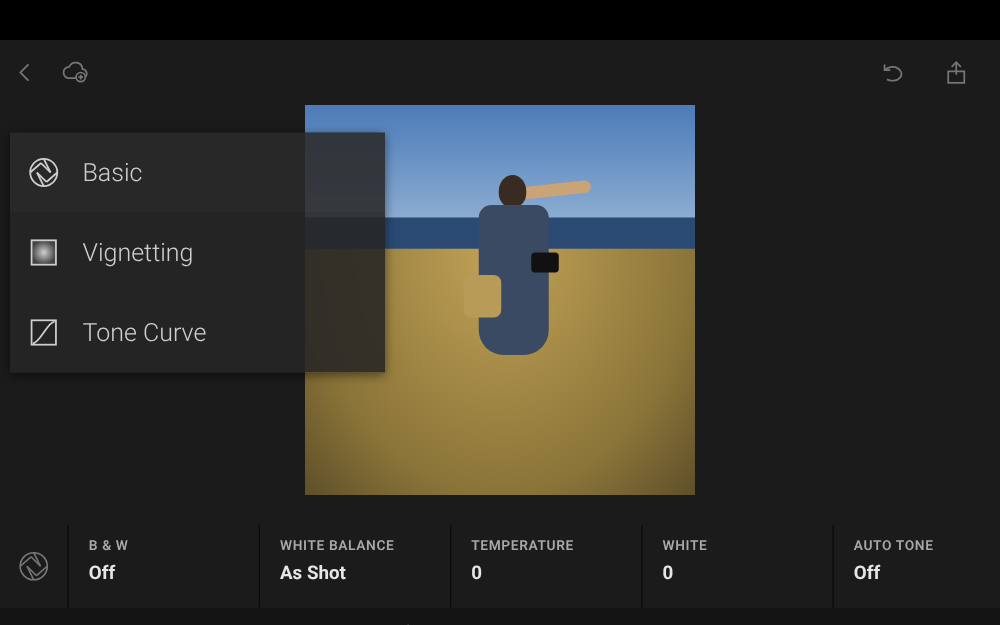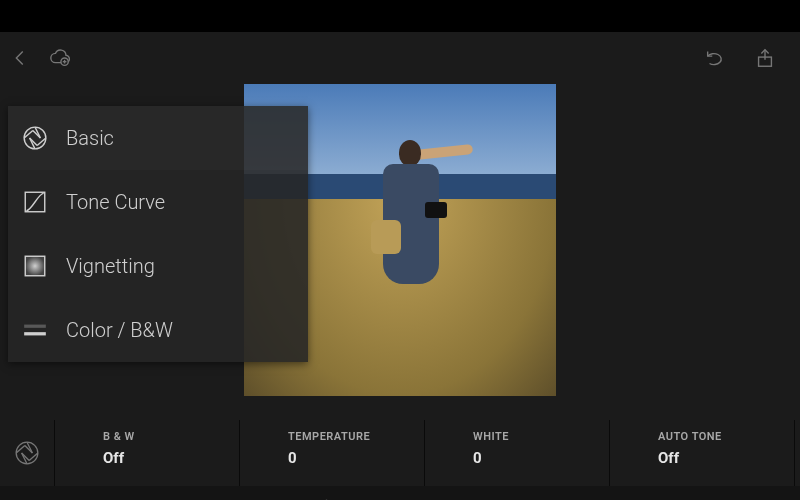--- a/index.html
+++ b/index.html
@@ -19,21 +19,21 @@
 .photo .figure .arm{position:absolute;top:10px;left:52px;width:58px;height:10px;background:#caa377;border-radius:5px;transform:rotate(-6deg);transform-origin:left center;}
 .photo .figure .body{position:absolute;top:24px;left:20px;width:56px;height:120px;background:#3a4a63;border-radius:10px 10px 20px 20px;}
 .photo .figure .bag{position:absolute;top:80px;left:8px;width:30px;height:34px;background:#b89b57;border-radius:6px;}
 .photo .figure .camera{position:absolute;top:62px;left:62px;width:22px;height:16px;background:#111;border-radius:3px;}
 .panel{position:absolute;left:8px;top:74px;width:300px;background:rgba(38,38,38,0.88);display:flex;flex-direction:column;box-shadow:0 2px 8px rgba(0,0,0,0.5);}
 .panel-item{display:flex;align-items:center;height:64px;padding-left:14px;gap:18px;cursor:pointer;}
 .panel-item .lbl{font-size:20px;color:#cfcfcf;font-weight:300;}
 .panel-item .picon{width:26px;height:26px;display:flex;align-items:center;justify-content:center;}
 .panel-item .picon svg{width:26px;height:26px;stroke:#cfcfcf;fill:none;stroke-width:1.3;}
 .panel-item.selected{background:rgba(255,255,255,0.02);}
-.param-bar{position:absolute;left:0;right:0;bottom:46px;height:66px;background:#1b1b1b;display:flex;overflow-x:auto;overflow-y:hidden;scrollbar-width:none;gap:32px;}
+.param-bar{position:absolute;left:0;right:0;bottom:46px;height:66px;background:#1b1b1b;display:flex;overflow-x:auto;overflow-y:hidden;scrollbar-width:none;}
 .param-bar::-webkit-scrollbar{display:none;}
 .param-bar .aperture{flex:0 0 54px;border-right:1px solid #0a0a0a;display:flex;align-items:center;justify-content:center;}
 .param-bar .aperture svg{width:26px;height:26px;stroke:#777;fill:none;stroke-width:1.2;}
 .param-cell{flex:0 0 auto;min-width:120px;border-right:1px solid #0a0a0a;padding:10px 16px 0 16px;cursor:pointer;}
 .param-cell .pname{font-size:11px;letter-spacing:0.5px;color:#a8a8a8;font-weight:600;white-space:nowrap;}
 .param-cell .pval{font-size:15px;color:#e6e6e6;margin-top:6px;font-weight:700;white-space:nowrap;}
 .bottom-bar{position:absolute;left:0;right:0;bottom:0;height:46px;background:#141414;display:flex;align-items:center;}
 .bottom-bar .left{display:flex;align-items:center;gap:14px;padding-left:12px;}
 .bottom-bar .center{position:absolute;left:50%;transform:translateX(-50%);display:flex;gap:44px;}
 .b-icon{width:24px;height:24px;display:flex;align-items:center;justify-content:center;cursor:pointer;}
@@ -103,69 +103,64 @@
             <line x1="2" y1="12" x2="10" y2="5"></line>
             <line x1="17" y1="12" x2="10" y2="5"></line>
             <line x1="7" y1="12" x2="14" y2="19"></line>
           </svg>
         </span>
     <span class="lbl">Basic</span>
   </div>
   <div class="panel-item">
     <span class="picon">
           <svg viewBox="0 0 24 24">
-            <rect x="3" y="3" width="18" height="18"></rect>
-            <path d="M4 20 C 9 20 15 4 20 4"></path>
-          </svg>
-        </span>
-    <span class="lbl">Tone Curve</span>
-  </div>
-  <div class="panel-item">
-    <span class="picon">
-          <svg viewBox="0 0 24 24">
             <rect x="3" y="3" width="18" height="18" fill="#cfcfcf" stroke="none"></rect>
             <rect x="3" y="3" width="18" height="18" fill="url(#vg)"></rect>
             <defs>
               <radialGradient id="vg">
                 <stop offset="0%" stop-color="#cfcfcf"></stop>
                 <stop offset="100%" stop-color="#444"></stop>
               </radialGradient>
             </defs>
           </svg>
         </span>
     <span class="lbl">Vignetting</span>
   </div>
   <div class="panel-item">
     <span class="picon">
           <svg viewBox="0 0 24 24">
-            <rect x="2" y="7" width="20" height="3" fill="#cfcfcf" stroke="none" opacity="0.3"></rect>
-            <rect x="2" y="14" width="20" height="3" fill="#cfcfcf" stroke="none"></rect>
+            <rect x="3" y="3" width="18" height="18"></rect>
+            <path d="M4 20 C 9 20 15 4 20 4"></path>
           </svg>
         </span>
-    <span class="lbl">Color / B&amp;W</span>
+    <span class="lbl">Tone Curve</span>
   </div>
 </div>
 
 <div class="param-bar">
   <div class="aperture">
     <svg viewBox="0 0 24 24">
           <circle cx="12" cy="12" r="10"></circle>
           <line x1="12" y1="2" x2="17" y2="12"></line>
           <line x1="22" y1="12" x2="14" y2="19"></line>
           <line x1="12" y1="22" x2="7" y2="12"></line>
           <line x1="2" y1="12" x2="10" y2="5"></line>
           <line x1="17" y1="12" x2="10" y2="5"></line>
           <line x1="7" y1="12" x2="14" y2="19"></line>
         </svg>
   </div>
   <div class="param-cell">
     <div class="pname">B &amp; W</div>
     <div class="pval">Off</div>
   </div>
   <div class="param-cell">
+    <div class="pname">WHITE BALANCE</div>
+    <div class="pval">As Shot</div>
+  </div>
+  <div class="param-cell">
     <div class="pname">TEMPERATURE</div>
     <div class="pval">0</div>
   </div>
   <div class="param-cell">
     <div class="pname">WHITE</div>
     <div class="pval">0</div>
   </div>
   <div class="param-cell">
     <div class="pname">AUTO TONE</div>
     <div class="pval">Off</div>

